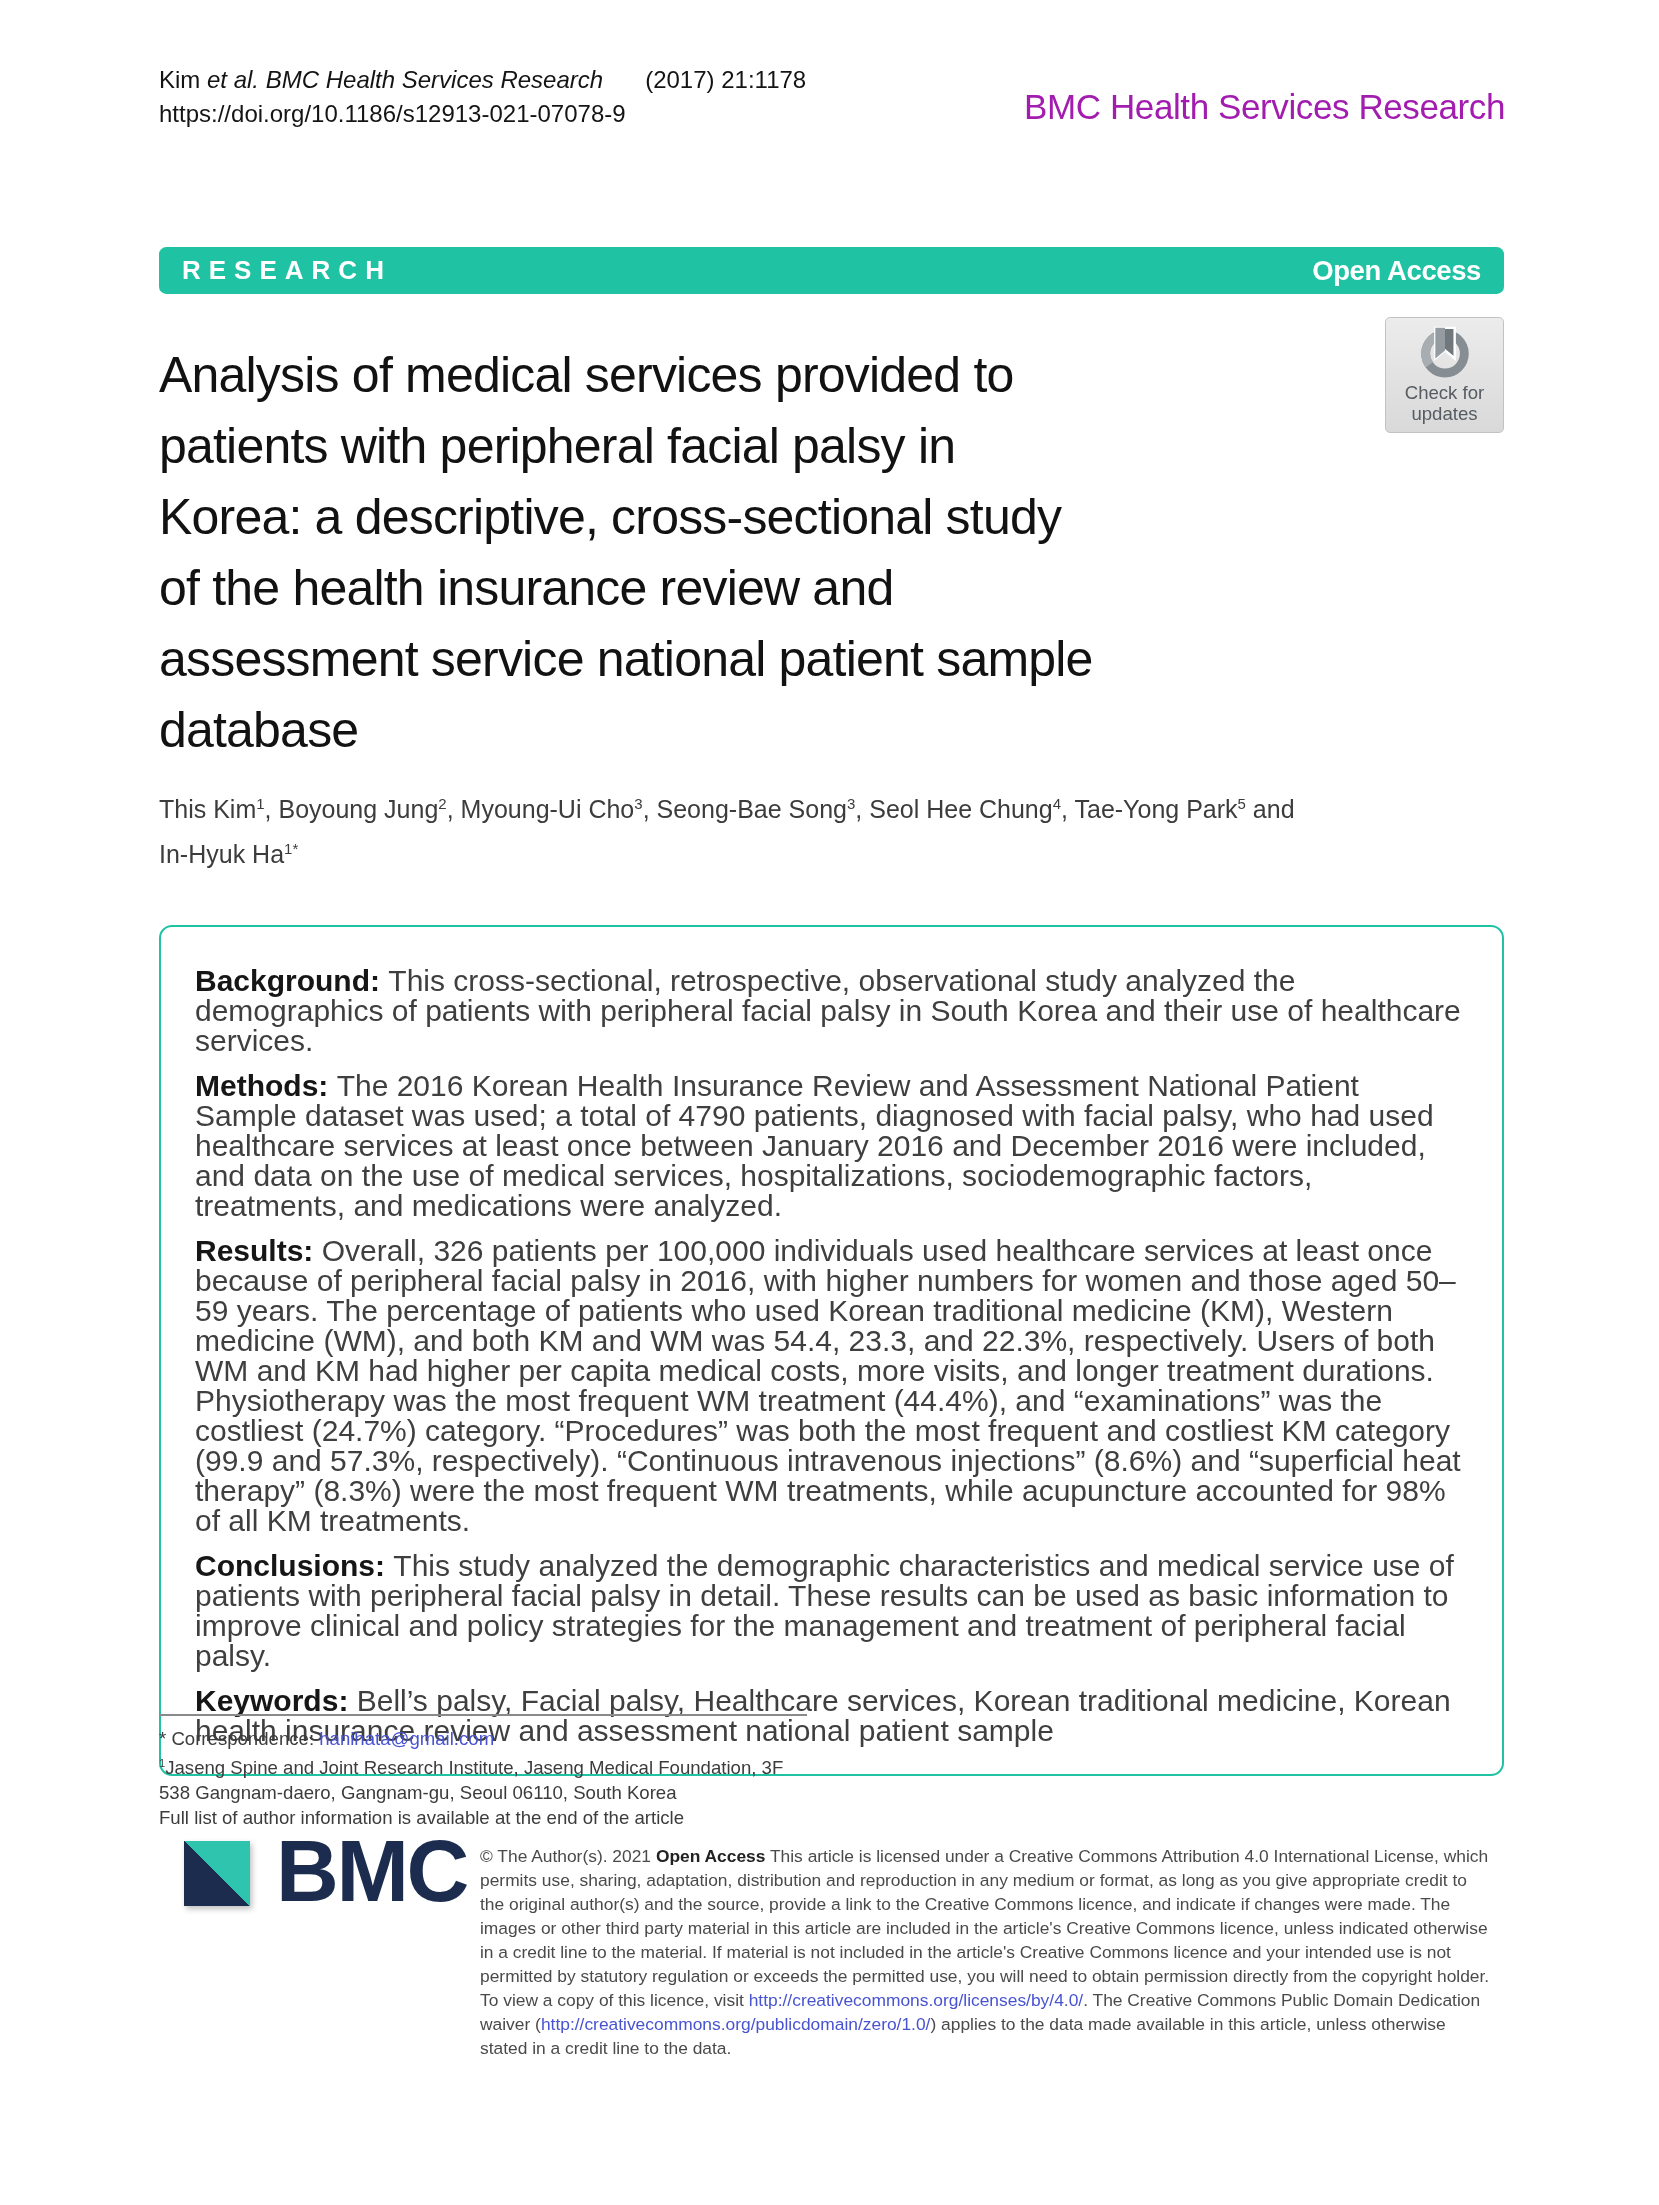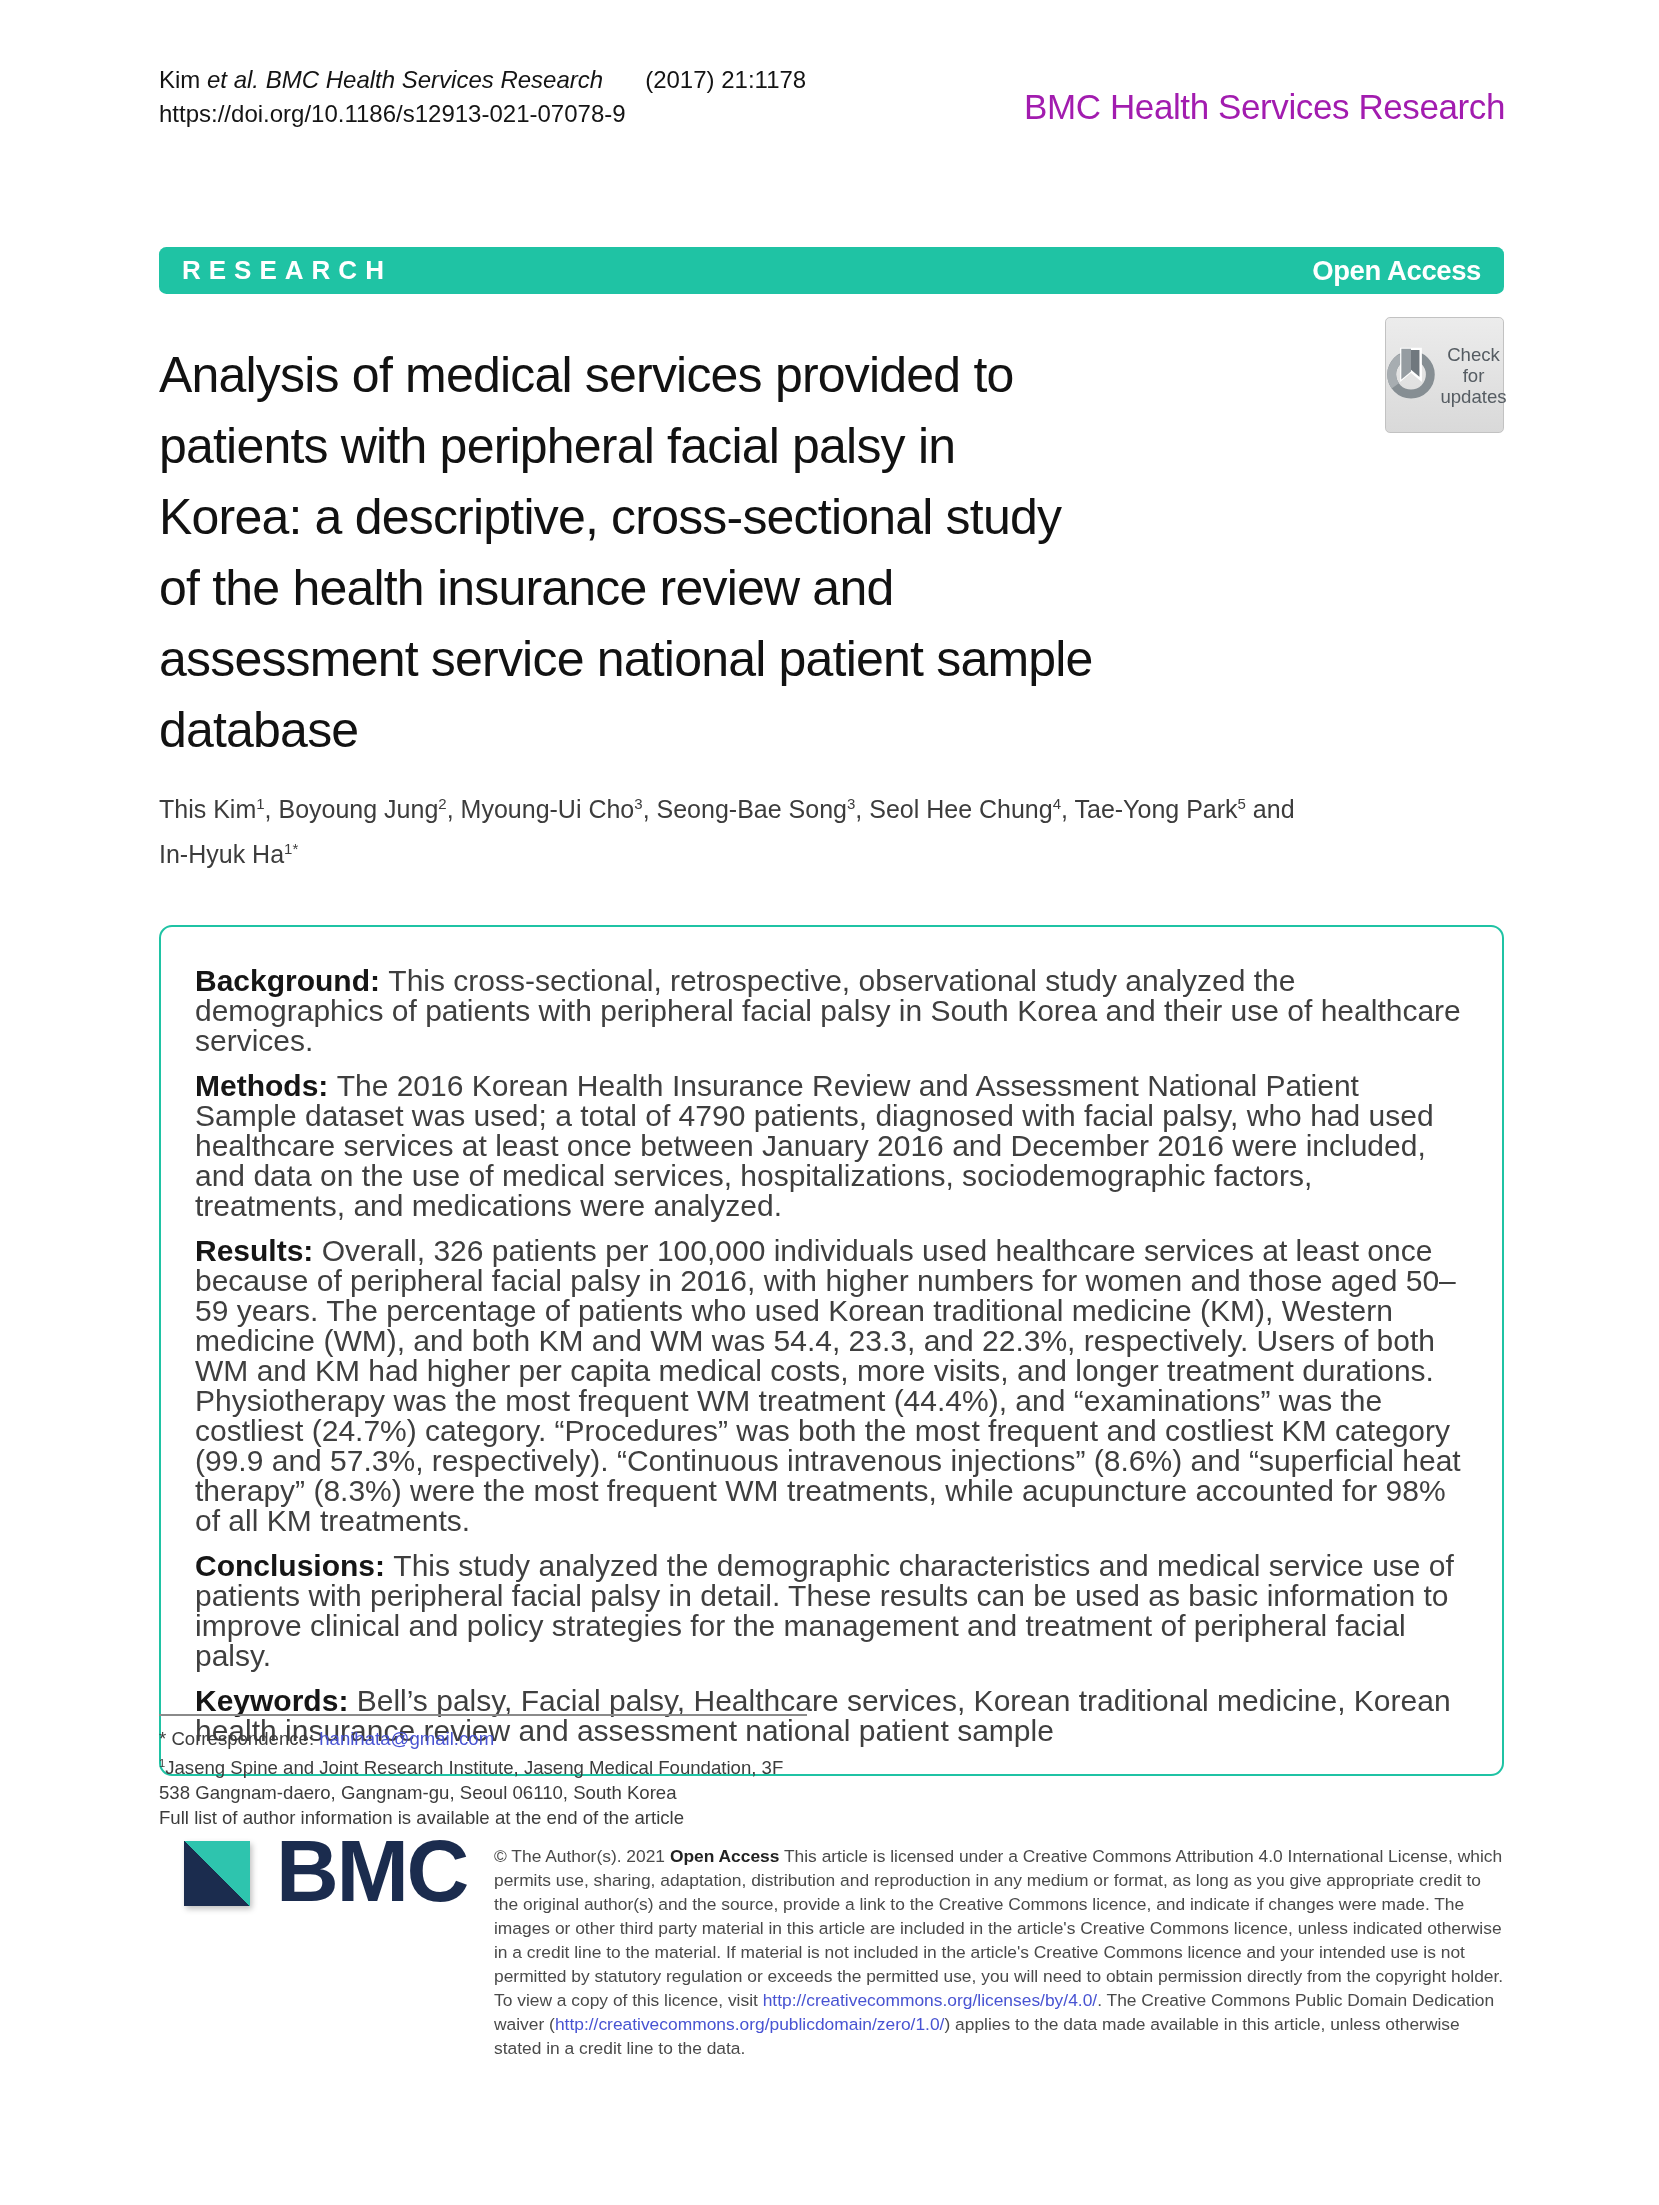--- a/index.html
+++ b/index.html
@@ -36,21 +36,21 @@
     font-size:50px;line-height:71px;font-weight:400;letter-spacing:-0.8px;}
   .authors{position:absolute;left:159px;top:784px;width:1312px;
     font-size:25px;line-height:39px;color:#3c3c3c;}
   .authors sup{font-size:60%;}
 
   
   .badge{
     position:absolute;left:1385px;top:317px;width:119px;height:116px;
     background:linear-gradient(180deg,#ececec 0%,#d9d9d9 100%);
     border:0.8px solid #c2c2c2;border-radius:4.9px;
-    display:flex;flex-direction:row;align-items:center;justify-content:center;
+    display:flex;flex-direction:column;align-items:center;justify-content:center;
     cursor:pointer;
   }
   .badge svg{display:block;margin-bottom:3.2px;}
   .badge .bl{font-size:18.6px;line-height:21px;color:#555c62;text-align:center;}
 
   
   .abstract{
     position:absolute;left:159px;top:925px;width:1345px;
     border:2.4px solid var(--teal);border-radius:13px;
     padding:24px 34px 27.5px 34px;background:#fff;
@@ -69,21 +69,21 @@
   .logo{position:absolute;left:184px;top:1841px;display:flex;align-items:flex-start;}
   .logo-square{
     width:66px;height:65px;
     background:linear-gradient(to bottom left,#2ec4ae 0%,#2ec4ae 50%,var(--navy) 50%,var(--navy) 100%);
     box-shadow:2.4px 3.2px 5.7px rgba(0,0,0,0.25);
   }
   .logo-text{
     margin-left:26px;margin-top:-11.3px;
     font-size:87px;line-height:81px;font-weight:bold;color:var(--navy);letter-spacing:-2.4px;
   }
-  .license{position:absolute;left:494px;top:1844px;width:1011px;
+  .license{position:absolute;left:480px;top:1844px;width:1011px;
     font-size:17.4px;line-height:24px;color:#4a4a4a;}
   .license b{color:#222;}
   .license a{color:var(--link);text-decoration:none;}
 </style>
 </head>
 <body>
 
 <div class="page">
 
   <div class="citation">

